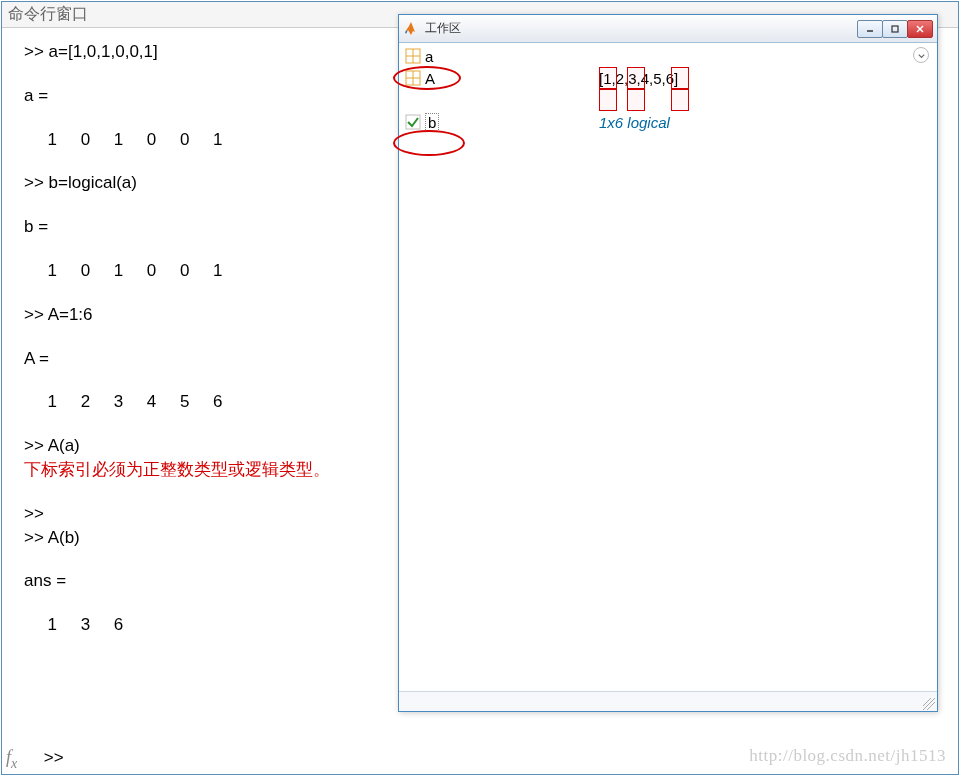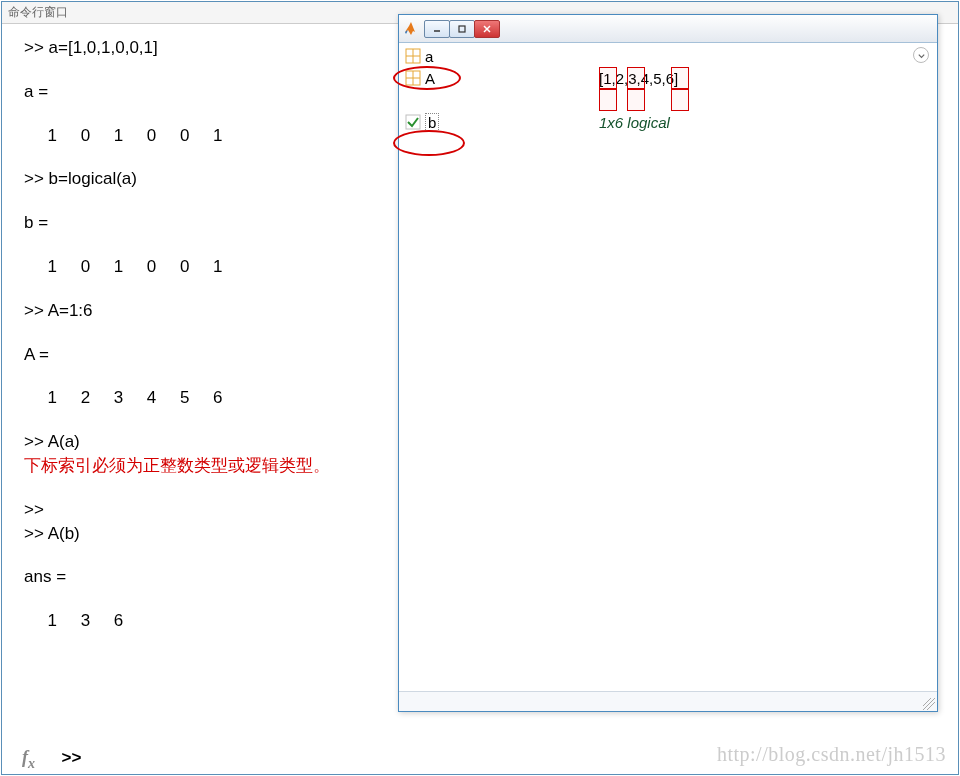--- a/index.html
+++ b/index.html
@@ -17,45 +17,44 @@
   .outer {
     border: 1px solid #5a8fb8;
     width: 958px;
     height: 774px;
     margin: 1px;
     position: relative;
   }
   .cmd-title {
     background: #f5f5f5;
     color: #666;
-    font-size: 12px;
+    font-size: 16px;
     padding: 2px 6px;
     border-bottom: 1px solid #ccc;
   }
   .cmd-body {
     padding: 12px 10px 10px 22px;
     font-family: Arial, sans-serif;
     font-size: 17px;
     color: #000;
     line-height: 1.4;
     position: relative;
     height: calc(100% - 20px);
   }
   .cmd-line { margin: 0; white-space: pre; }
   .gap { height: 20px; }
   .err { color: #d40000; }
   .fx {
     position: absolute;
     bottom: 2px;
-    left: 20px;
+    left: 4px;
     font-style: italic;
     font-family: "Times New Roman", serif;
     color: #888;
     font-size: 18px;
-    font-weight: bold;
   }
   .fx .x { vertical-align: sub; font-size: 14px; }
   .last-prompt { margin-left: 22px; }
 
   
   .ws-window {
     position: absolute;
     top: 12px;
     left: 396px;
     width: 540px;
@@ -124,21 +123,21 @@
     height: 22px;
     font-size: 15px;
     padding-left: 6px;
     position: relative;
   }
   .ws-row .cell-name { width: 186px; display: flex; align-items: center; gap: 4px; }
   .ws-row .cell-val { flex: 1; padding-left: 8px; }
   .var-icon {
     width: 16px; height: 16px; flex-shrink: 0;
   }
-  .logical-val { color: #14532d; font-style: italic; }
+  .logical-val { color: #0369a1; font-style: italic; }
   .chevron-btn {
     position: absolute;
     top: 4px;
     right: 8px;
     width: 16px; height: 16px;
     border: 1px solid #bbb;
     border-radius: 50%;
     display: flex; align-items: center; justify-content: center;
     background: #fff;
   }
@@ -175,21 +174,21 @@
   .sel-box {
     border: 1px dotted #888;
     padding: 0 2px;
   }
 
   .watermark {
     position: absolute;
     right: 12px;
     bottom: 8px;
     color: #ccc;
-    font-size: 20px;
+    font-size: 17px;
     font-family: "Times New Roman", serif;
     letter-spacing: 0.5px;
     margin-top: 15px;
   }
 </style>
 </head>
 <body>
 
 <div class="outer">
   <div class="cmd-title">命令行窗口</div>
@@ -226,20 +225,21 @@
     <span style="font-style:italic">f</span><span class="x">x</span>
     <span class="last-prompt" style="font-family:Arial;font-style:normal;color:#000;font-size:17px">&gt;&gt;</span>
   </div>
 
   <div class="ws-window">
     <div class="ws-titlebar">
       <svg class="matlab-icon" viewBox="0 0 16 16">
         <path d="M8 1 L12 11 L10 10 L8 14 L5 9 L2 11 L6 5 Z" fill="#e67a1b"></path>
         <path d="M2 11 L5 9 L3 13 Z" fill="#2a6bb0"></path>
       </svg>
+      <div class="ws-title">工作区</div>
       <div class="win-btns">
         <div class="win-btn">
           <svg viewBox="0 0 10 10">
               <line x1="2" y1="7" x2="8" y2="7" stroke="#333" stroke-width="1.5"></line>
             </svg>
         </div>
         <div class="win-btn">
           <svg viewBox="0 0 10 10">
               <rect x="2" y="2" width="6" height="6" fill="none" stroke="#333" stroke-width="1.2"></rect>
             </svg>

